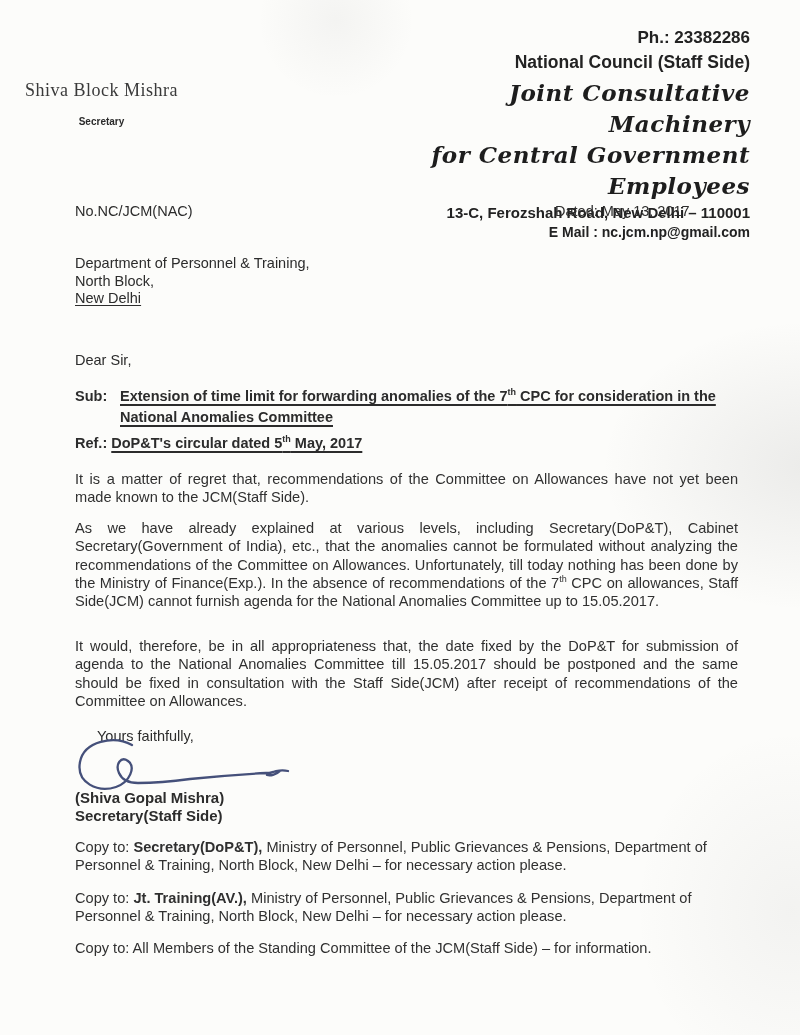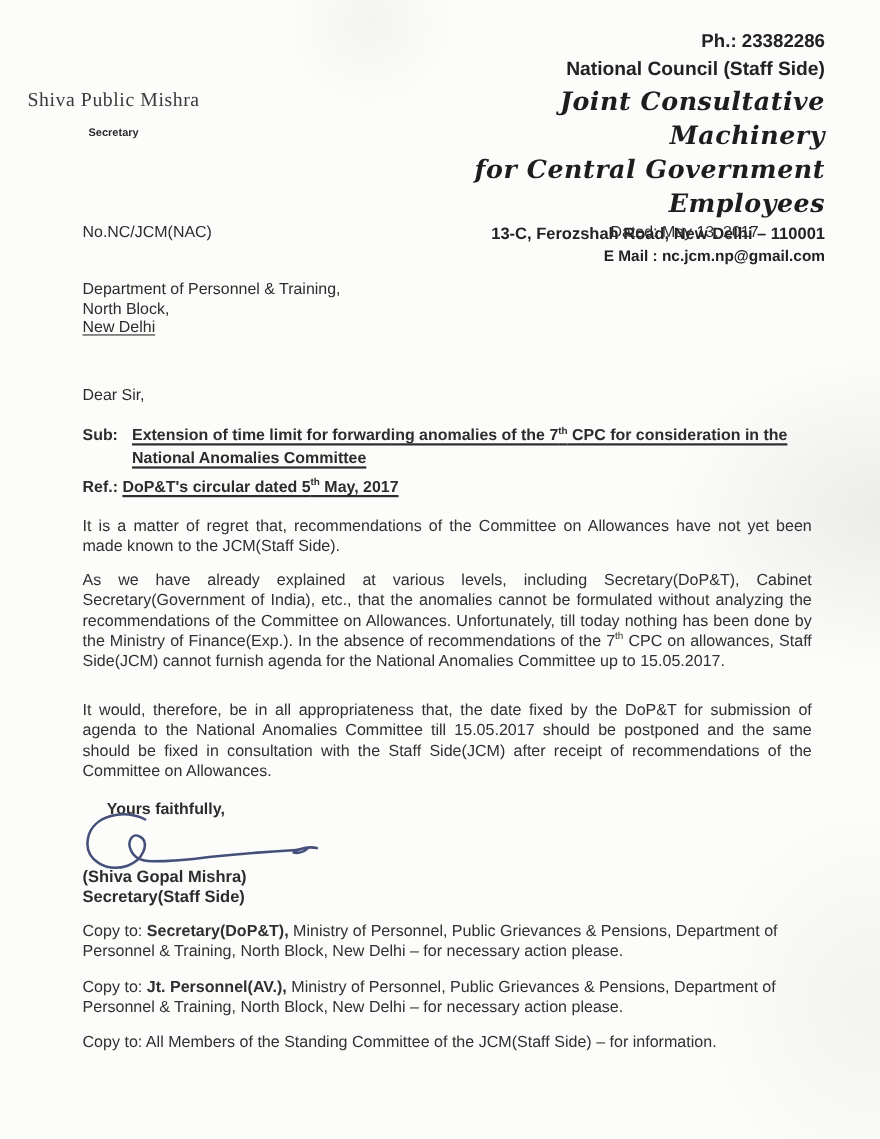--- a/index.html
+++ b/index.html
@@ -44,37 +44,37 @@
   .subj-text{text-decoration:underline;text-underline-offset:3px;text-decoration-thickness:1.5px;}
   .refrow{left:75px;top:435px;font-size:14.5px;font-weight:bold;}
   .ref-text{text-decoration:underline;text-underline-offset:3px;text-decoration-thickness:1.5px;}
   sup{font-size:9px;line-height:0;vertical-align:super;}
   
   .para{left:75px;width:663px;font-size:14.6px;line-height:18.3px;text-align:justify;color:#303030;}
   .p1{top:470px;}
   .p2{top:519px;}
   .p3{top:637px;}
   
-  .closing{left:97px;top:728px;font-size:14.5px;font-weight:bold;}
+  .closing{left:97px;top:728px;font-size:14.5px;}
   .signature{left:70px;top:735px;}
   .signatory{left:75px;top:789px;font-size:15px;font-weight:bold;line-height:18px;}
   
   .copy{left:75px;width:670px;font-size:14.6px;line-height:18.3px;color:#303030;}
   .c1{top:838px;}
   .c2{top:889px;}
   .c3{top:939px;}
   .copy .bold{font-weight:bold;}
 </style>
 </head>
 <body>
 
 <div class="page">
 
   <div class="abs sender">
-    <div class="sender-name">Shiva Public Mishra</div>
+    <div class="sender-name">Shiva Block Mishra</div>
     <div class="sender-title">Secretary</div>
   </div>
 
   <div class="abs letterhead">
     <div class="lh-phone">Ph.: 23382286</div>
     <div class="lh-org">National Council (Staff Side)</div>
     <div class="lh-script">Joint Consultative Machinery</div>
     <div class="lh-script" style="margin-top:0;">for Central Government Employees</div>
     <div class="lh-addr">13-C, Ferozshah Road, New Delhi – 110001</div>
     <div class="lh-email">E Mail : nc.jcm.np@gmail.com</div>
@@ -112,16 +112,16 @@
       <path d="M 62,10 C 44,0 14,6 10,27 C 6,48 28,58 46,52 C 60,47 66,32 58,26 C 51,21 45,29 49,38 C 52,45 59,48 68,48 C 76,48 98,47 120,44 C 150,41 178,39 196,38 C 202,38 206,35 210,36 C 206,40 200,41 197,40 C 201,37 210,34 218,36" fill="none" stroke="#45507a" stroke-width="2.3" stroke-linecap="round" stroke-linejoin="round"></path>
     </svg>
   </div>
 
   <div class="abs signatory">
     <div>(Shiva Gopal Mishra)</div>
     <div>Secretary(Staff Side)</div>
   </div>
 
   <div class="abs copy c1"><span>Copy to: </span><span class="bold">Secretary(DoP&amp;T),</span><span> Ministry of Personnel, Public Grievances &amp; Pensions, Department of Personnel &amp; Training, North Block, New Delhi – for necessary action please.</span></div>
-  <div class="abs copy c2"><span>Copy to: </span><span class="bold">Jt. Personnel(AV.),</span><span> Ministry of Personnel, Public Grievances &amp; Pensions, Department of Personnel &amp; Training, North Block, New Delhi – for necessary action please.</span></div>
+  <div class="abs copy c2"><span>Copy to: </span><span class="bold">Jt. Training(AV.),</span><span> Ministry of Personnel, Public Grievances &amp; Pensions, Department of Personnel &amp; Training, North Block, New Delhi – for necessary action please.</span></div>
   <div class="abs copy c3"><span>Copy to: </span><span class="bold"></span><span>All Members of the Standing Committee of the JCM(Staff Side) – for information.</span></div>
 
 </div>
 
 </body></html>

